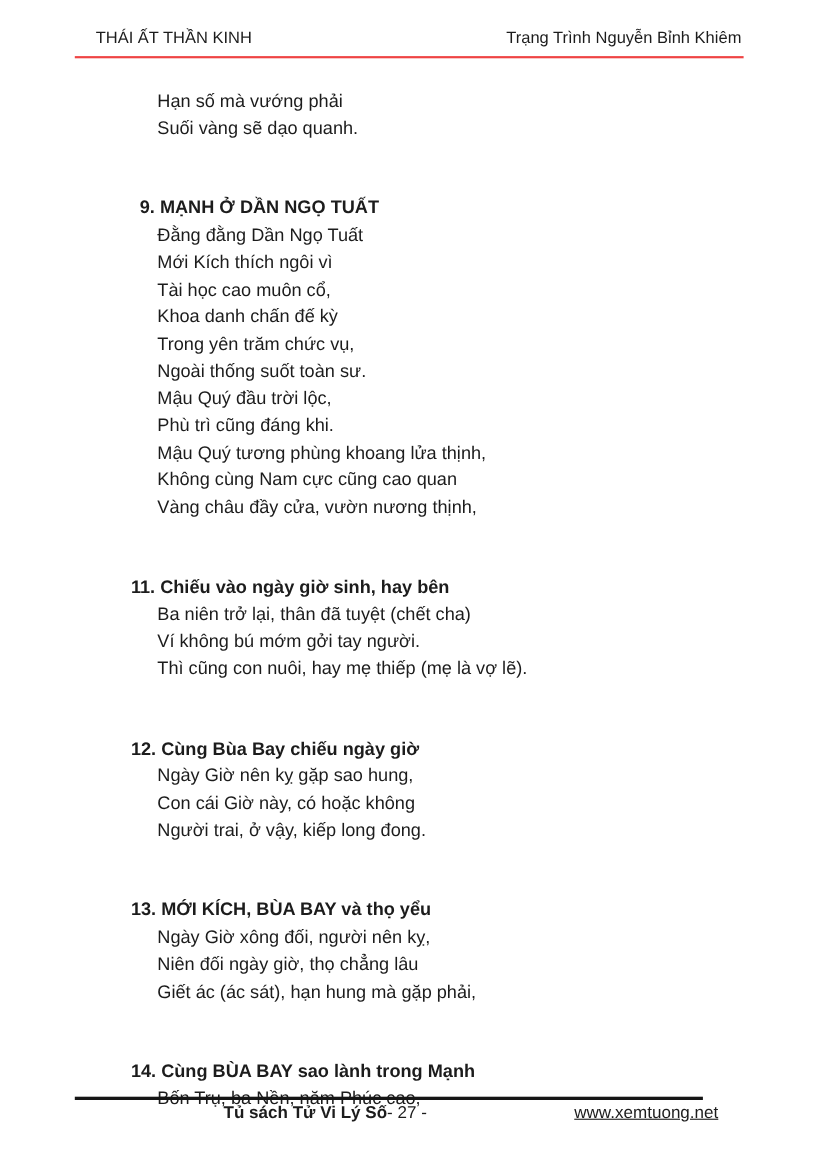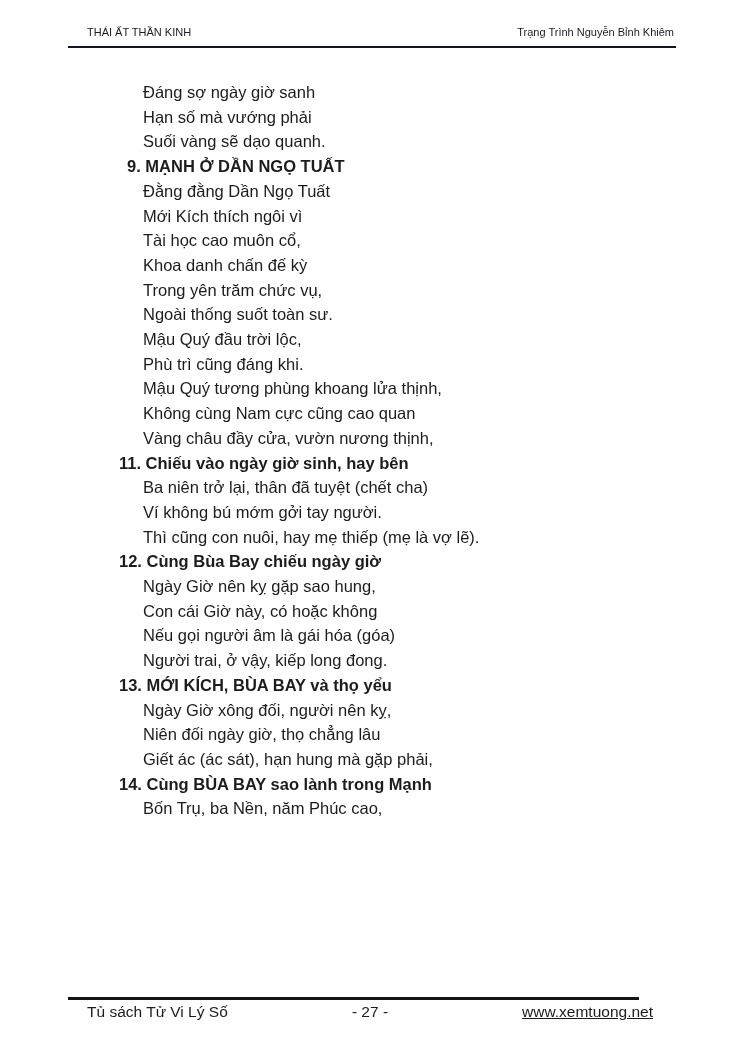--- a/index.html
+++ b/index.html
@@ -16,45 +16,45 @@
     color: #1c1c1c;
     overflow: hidden;
   }
 
   
   .header {
     position: absolute;
     left: 68px;
     right: 68px;
     top: 26px;
-    border-bottom: 2px solid #0f172a;
+    border-bottom: 2px solid #ef4444;
     padding-bottom: 8px;
     display: flex;
     justify-content: space-between;
     align-items: flex-end;
-    font-size: 11px;
+    font-size: 15px;
     white-space: nowrap;
   }
   .header-left { padding-left: 19px; }
   .header-right { padding-right: 2px; text-align: right; }
 
   
   .content {
     position: absolute;
     top: 80px;
     left: 68px;
     width: 608px;
   }
   .line {
     font-size: 16.5px;
     line-height: 24.7px;
     white-space: nowrap;
   }
   .verse { padding-left: 75px; }
-  .heading { font-weight: 700; }
+  .heading { font-weight: 700; margin-top: 48px; }
   .heading.one-digit { padding-left: 59px; }
   .heading.two-digit { padding-left: 51px; }
 
   
   .footer-rule {
     position: absolute;
     left: 68px;
     width: 571px;
     top: 997px;
     height: 3px;
@@ -63,37 +63,36 @@
   .footer {
     position: absolute;
     left: 68px;
     right: 68px;
     top: 1003px;
     display: flex;
     align-items: flex-start;
     font-size: 15.5px;
     white-space: nowrap;
   }
-  .footer-left { flex: 1; padding-left: 19px; text-align: left; }
+  .footer-left { flex: 1; padding-left: 19px; text-align: right; font-weight: bold; }
   .footer-center { flex: 0 0 auto; }
   .footer-right { flex: 1; text-align: right; padding-right: 23px; }
   .footer-link { text-decoration: underline; color: #1c1c1c; cursor: pointer; margin-top: 28px; }
 </style>
 </head>
 <body>
 
 <div class="page">
 
   <div class="header">
     <span class="header-left">THÁI ẤT THẦN KINH</span>
     <span class="header-right">Trạng Trình Nguyễn Bỉnh Khiêm</span>
   </div>
 
   <div class="content">
-      <div class="line verse">Đáng sợ ngày giờ sanh</div>
       <div class="line verse">Hạn số mà vướng phải</div>
       <div class="line verse">Suối vàng sẽ dạo quanh.</div>
       <div class="line heading one-digit">9. MẠNH Ở DẦN NGỌ TUẤT</div>
       <div class="line verse">Đằng đằng Dần Ngọ Tuất</div>
       <div class="line verse">Mới Kích thích ngôi vì</div>
       <div class="line verse">Tài học cao muôn cổ,</div>
       <div class="line verse">Khoa danh chấn đế kỳ</div>
       <div class="line verse">Trong yên trăm chức vụ,</div>
       <div class="line verse">Ngoài thống suốt toàn sư.</div>
       <div class="line verse">Mậu Quý đầu trời lộc,</div>
@@ -101,21 +100,20 @@
       <div class="line verse">Mậu Quý tương phùng khoang lửa thịnh,</div>
       <div class="line verse">Không cùng Nam cực cũng cao quan</div>
       <div class="line verse">Vàng châu đầy cửa, vườn nương thịnh,</div>
       <div class="line heading two-digit">11. Chiếu vào ngày giờ sinh, hay bên</div>
       <div class="line verse">Ba niên trở lại, thân đã tuyệt (chết cha)</div>
       <div class="line verse">Ví không bú mớm gởi tay người.</div>
       <div class="line verse">Thì cũng con nuôi, hay mẹ thiếp (mẹ là vợ lẽ).</div>
       <div class="line heading two-digit">12. Cùng Bùa Bay chiếu ngày giờ</div>
       <div class="line verse">Ngày Giờ nên kỵ gặp sao hung,</div>
       <div class="line verse">Con cái Giờ này, có hoặc không</div>
-      <div class="line verse">Nếu gọi người âm là gái hóa (góa)</div>
       <div class="line verse">Người trai, ở vậy, kiếp long đong.</div>
       <div class="line heading two-digit">13. MỚI KÍCH, BÙA BAY và thọ yểu</div>
       <div class="line verse">Ngày Giờ xông đối, người nên kỵ,</div>
       <div class="line verse">Niên đối ngày giờ, thọ chẳng lâu</div>
       <div class="line verse">Giết ác (ác sát), hạn hung mà gặp phải,</div>
       <div class="line heading two-digit">14. Cùng BÙA BAY sao lành trong Mạnh</div>
       <div class="line verse">Bốn Trụ, ba Nền, năm Phúc cao,</div>
     </div>
 
   <div class="footer-rule"></div>

